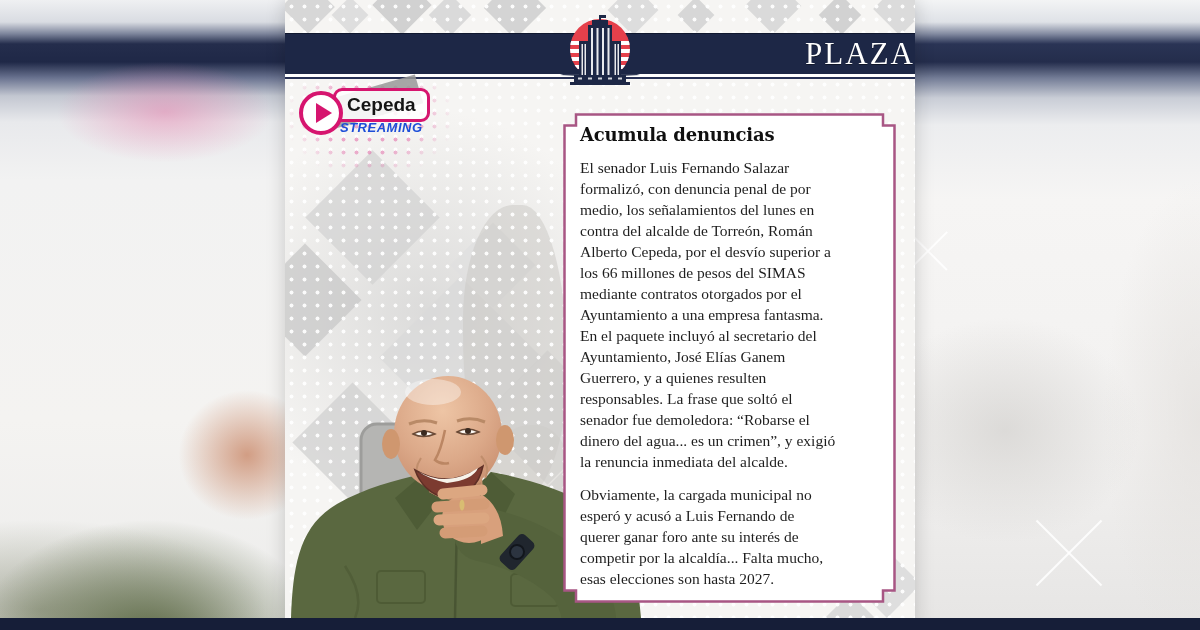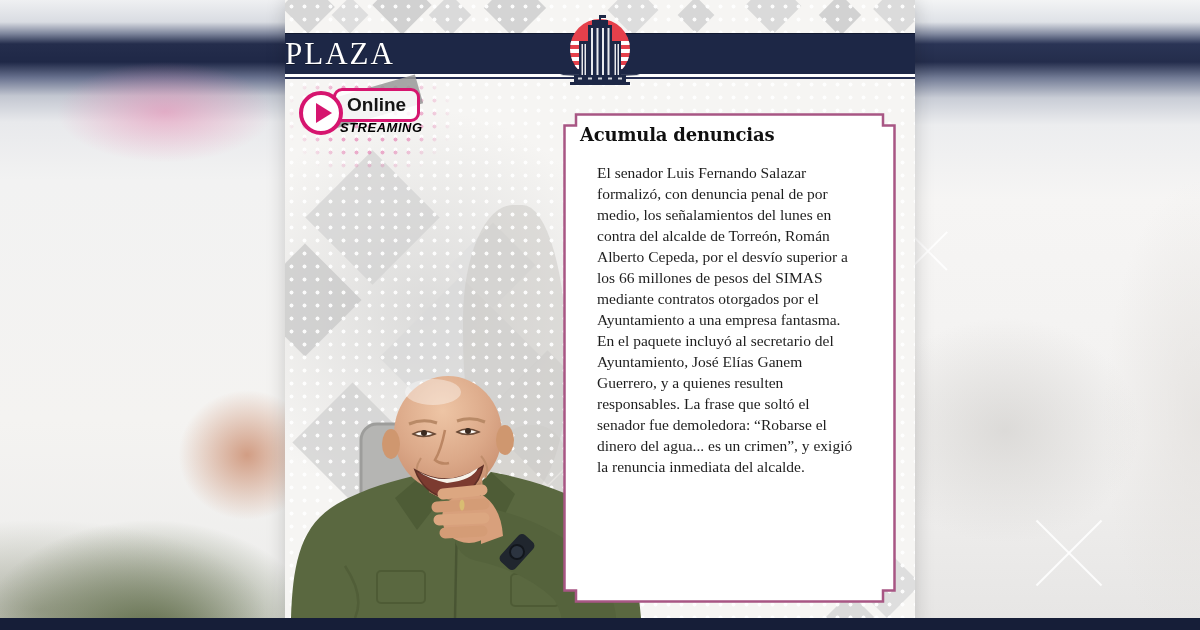--- a/index.html
+++ b/index.html
@@ -29,39 +29,39 @@
   .dmd{position:absolute;transform:rotate(45deg);}
   .blob{position:absolute;left:178px;top:205px;width:104px;height:300px;background:#c9c7c3;opacity:.5;border-radius:50% 45% 55% 50%/40% 55% 45% 60%;}
   .blob2{position:absolute;left:202px;top:425px;width:84px;height:115px;background:#cccac6;opacity:.42;border-radius:55% 45% 50% 50%/50% 45% 60% 45%;}
   .dots{position:absolute;inset:0;background-image:radial-gradient(rgba(255,255,255,.92) 1.7px,rgba(255,255,255,0) 2.3px);background-size:13px 13px;}
   .pink-dots{position:absolute;left:0;top:55px;width:170px;height:125px;background-image:radial-gradient(rgba(224,84,155,.8) 1.7px,rgba(224,84,155,0) 2.3px);background-size:13px 13px;opacity:.6;
     -webkit-mask-image:radial-gradient(closest-side,#000 55%,transparent);mask-image:radial-gradient(closest-side,#000 55%,transparent);}
   .panel .sp-e{width:46px;height:1.5px;left:232px;top:592px;transform:rotate(45deg);opacity:.7;}
   .panel .sp-f{width:46px;height:1.5px;left:232px;top:592px;transform:rotate(-45deg);opacity:.7;}
 
   
-  .masthead{position:absolute;left:0;top:33px;width:630px;height:40px;background:#1d2746;border-top:1px solid #10182f;border-bottom:3px solid #ffffff;display:flex;align-items:center;justify-content:flex-start;gap:104px;z-index:6;}
+  .masthead{position:absolute;left:0;top:33px;width:630px;height:40px;background:#1d2746;border-top:1px solid #10182f;border-bottom:3px solid #ffffff;display:flex;align-items:center;justify-content:flex-end;gap:104px;z-index:6;}
   .masthead::after{content:'';position:absolute;left:0;right:0;bottom:-5px;height:2px;background:#262f54;}
   .masthead .word{font-family:"Liberation Serif",serif;font-size:31px;letter-spacing:2px;color:#ffffff;font-weight:500;text-shadow:0 1px 0 rgba(0,0,0,.4);}
   .logo{position:absolute;left:269px;top:-19px;z-index:7;}
 
   
   .badge{position:absolute;left:14px;top:86px;width:130px;height:54px;z-index:8;}
   .badge-ribbon{position:absolute;left:20px;top:2px;width:102px;height:30px;background:#989898;opacity:.85;transform:rotate(-16deg);}
   .badge-pill{position:absolute;left:34px;top:2px;height:28px;line-height:28px;padding:0 11px;border:3px solid #d6156f;border-radius:9px;background:rgba(255,255,255,.88);font-weight:800;font-size:19px;color:#141414;z-index:2;}
   .badge-play{position:absolute;left:0;top:5px;width:36px;height:36px;border-radius:50%;background:#ffffff;border:4px solid #d6156f;z-index:3;}
   .badge-play::after{content:'';position:absolute;left:13px;top:8px;border-left:16px solid #d6156f;border-top:10px solid transparent;border-bottom:10px solid transparent;}
-  .badge-sub{position:absolute;left:41px;top:34px;font-style:italic;font-weight:800;font-size:13px;letter-spacing:.5px;color:#000000;z-index:2;}
+  .badge-sub{position:absolute;left:41px;top:34px;font-style:italic;font-weight:800;font-size:13px;letter-spacing:.5px;color:#1d4ed8;z-index:2;}
 
   
   .article-box{position:absolute;left:277px;top:112px;width:335px;height:492px;z-index:9;}
   .article-box svg.frame{position:absolute;inset:0;}
   .article-content{position:absolute;left:18px;top:10px;right:14px;bottom:8px;}
   .article-title{margin:2px 0 12px 0;font-family:"DejaVu Serif",serif;font-weight:700;font-size:18px;color:#101010;letter-spacing:-.2px;}
-  .article-content p{margin:17px;font-family:"Liberation Serif",serif;font-size:15.5px;line-height:21px;color:#1e1e1e;white-space:pre-line;}
+  .article-content p{margin:0;font-family:"Liberation Serif",serif;font-size:15.5px;line-height:21px;color:#1e1e1e;white-space:pre-line;}
   .article-content p + p{margin-top:12px;}
 
   .man{position:absolute;left:0;top:366px;z-index:5;}
   .bottom-bar{position:absolute;left:0;bottom:0;width:1200px;height:12px;background:#161e38;z-index:40;}
 </style>
 </head>
 <body>
 
 <div class="stage">
 
@@ -205,21 +205,21 @@
           <rect x="44" y="62.5" width="4" height="2"></rect>
             <rect x="54" y="62.5" width="4" height="2"></rect>
             <rect x="64" y="62.5" width="4" height="2"></rect>
         </g>
         <rect x="16" y="67" width="60" height="3" fill="#1d2746"></rect>
       </svg>
     </div>
 
     <div class="badge">
       <div class="badge-ribbon"></div>
-      <div class="badge-pill">Online</div>
+      <div class="badge-pill">Cepeda</div>
       <div class="badge-play"></div>
       <div class="badge-sub">STREAMING</div>
     </div>
 
     <div class="article-box">
       <svg class="frame" width="335" height="492" viewBox="0 0 335 492">
         <path d="M14,2.5 H321 V13.5 H332.5 V478.5 H321 V489.5 H14 V478.5 H2.5 V13.5 H14 Z" fill="#ffffff" stroke="#a85684" stroke-width="2.5" stroke-linejoin="miter"></path>
       </svg>
       <div class="article-content">
         <h2 class="article-title">Acumula denuncias</h2>
@@ -231,18 +231,23 @@
 los 66 millones de pesos del SIMAS
 mediante contratos otorgados por el
 Ayuntamiento a una empresa fantasma.
 En el paquete incluyó al secretario del
 Ayuntamiento, José Elías Ganem
 Guerrero, y a quienes resulten
 responsables. La frase que soltó el
 senador fue demoledora: “Robarse el
 dinero del agua... es un crimen”, y exigió
 la renuncia inmediata del alcalde.</p>
+        <p>Obviamente, la cargada municipal no
+esperó y acusó a Luis Fernando de
+querer ganar foro ante su interés de
+competir por la alcaldía... Falta mucho,
+esas elecciones son hasta 2027.</p>
       </div>
     </div>
   </div>
 
   <div class="bottom-bar"></div>
 </div>
 
 </body></html>

